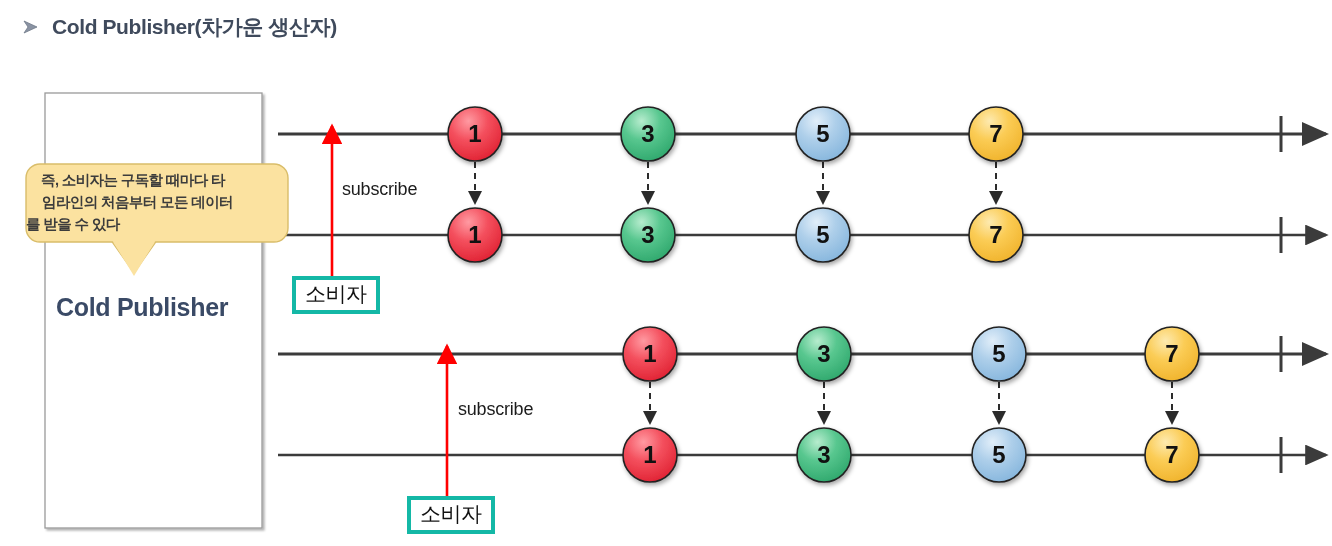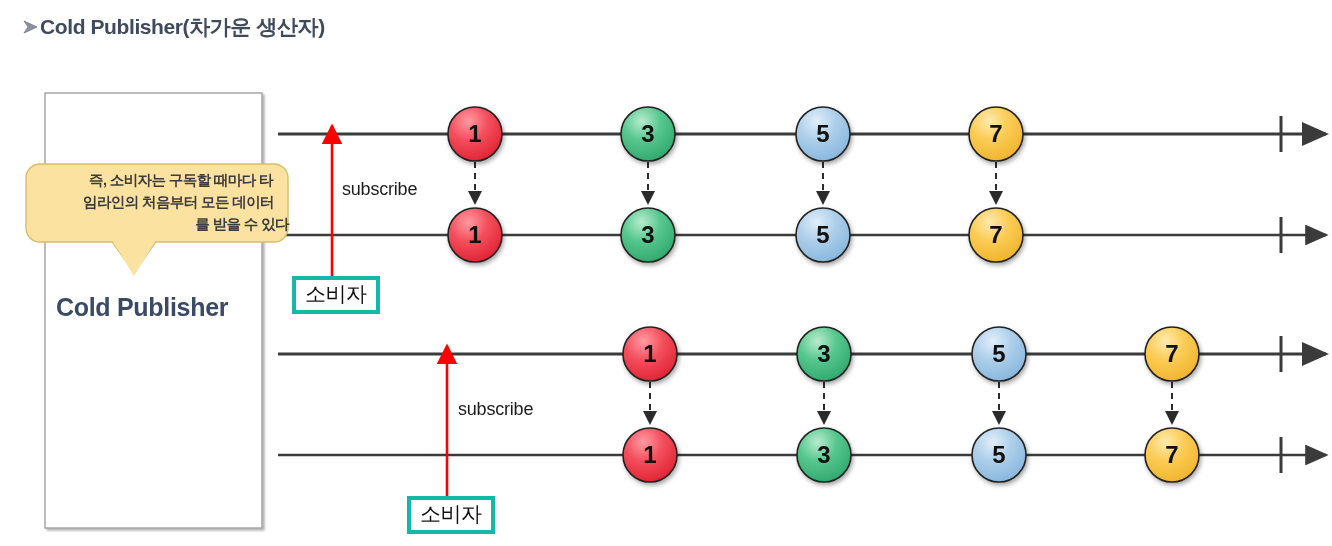--- a/index.html
+++ b/index.html
@@ -15,20 +15,21 @@
     overflow: hidden;
   }
 
   
   #heading {
     position: absolute;
     left: 22px;
     top: 13px;
     display: flex;
     align-items: center;
+    gap: 12px;
   }
   #heading .bullet {
     width: 18px;
     height: 18px;
     display: block;
   }
   #heading .htext {
     font-size: 21px;
     font-weight: 700;
     color: #3f4a5c;
@@ -69,21 +70,21 @@
     font-size: 25px;
     font-weight: 700;
     color: #3a4a66;
     letter-spacing: -0.3px;
   }
   .callout-text {
     position: absolute;
     font-size: 14.5px;
     font-weight: 700;
     color: #3c3c3c;
-    text-align: right;
+    text-align: left;
     line-height: 1.32;
     letter-spacing: -0.6px;
     width: 232px;
   }
   .digit {
     position: absolute;
     font-size: 24px;
     font-weight: 700;
     color: #111111;
     transform: translate(-50%, -50%);
@@ -243,13 +244,13 @@
 <div class="ovl subscribe-label" style="left:342px; top:179px;">subscribe</div>
 <div class="ovl subscribe-label" style="left:458px; top:399px;">subscribe</div>
 
 <div class="ovl consumer-box" style="left:292px; top:276px;">소비자</div>
 <div class="ovl consumer-box" style="left:407px; top:496px;">소비자</div>
 
 <div class="ovl cold-pub-title" style="left:56px; top:293px;text-align:center;">Cold Publisher</div>
 
 <div class="callout-text" style="left:41px; top:171px;">즉, 소비자는 구독할 때마다 타</div>
 <div class="callout-text" style="left:42px; top:193px;">임라인의 처음부터 모든 데이터</div>
-<div class="callout-text" style="left:57px; top:215px;">를 받을 수 있다</div>
+<div class="callout-text" style="left:26px; top:215px;">를 받을 수 있다</div>
 
 </body></html>

